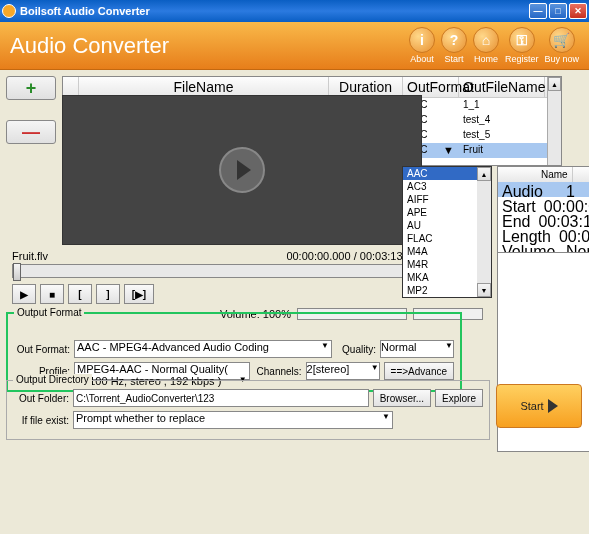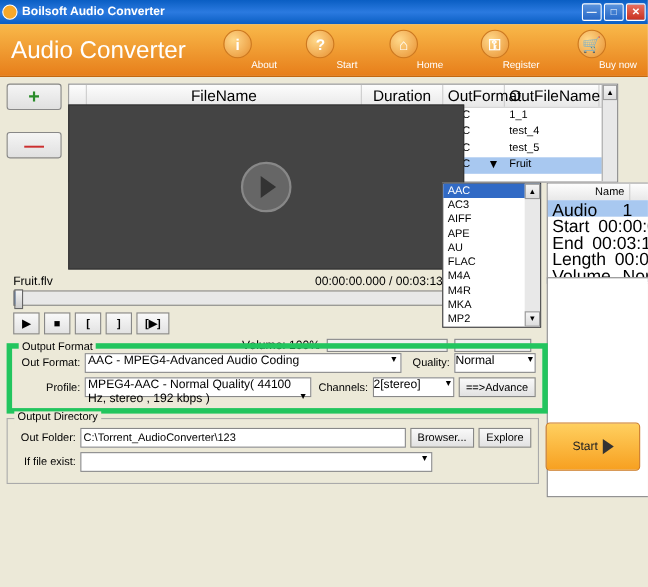--- a/index.html
+++ b/index.html
@@ -10,21 +10,21 @@
 .tb-btns { display: flex; gap: 2px; }
 .tb-btn { width: 18px; height: 16px; border: 1px solid #fff; border-radius: 2px; display: flex; align-items: center; justify-content: center; color: #fff; font-size: 9px; font-weight: bold; cursor: pointer; }
 .tb-min { background: linear-gradient(#5a93dc,#2668c7); }
 .tb-max { background: linear-gradient(#5a93dc,#2668c7); }
 .tb-close { background: linear-gradient(#e87060,#c83020); }
 .header { background: linear-gradient(to bottom, #f9b94a, #e77e1a); height: 48px; display: flex; align-items: center; padding: 0 10px; border-bottom: 1px solid #c36810; }
 .header-title { color: #fff; font-size: 22px; font-weight: normal; font-family: Arial; flex: 1; }
 .hdr-btns { display: flex; gap: 6px; }
 .hdr-btn { display: flex; flex-direction: column; align-items: center; cursor: pointer; }
 .hdr-icon { width: 26px; height: 26px; border-radius: 50%; background: radial-gradient(circle at 35% 35%, #ffd88a, #e89030); border: 1px solid #cc7820; display: flex; align-items: center; justify-content: center; color: #fff; font-size: 14px; font-weight: bold; }
-.hdr-label { color: #fff; font-size: 9px; margin-top: 1px; margin-left: 48px; }
+.hdr-label { color: #fff; font-size: 9px; margin-top: 1px; }
 .main { display: flex; padding: 6px; gap: 6px; }
 .left-btns { display: flex; flex-direction: column; gap: 20px; width: 50px; }
 .add-btn, .rem-btn { height: 24px; border: 1px solid #888; border-radius: 3px; display: flex; align-items: center; justify-content: center; font-size: 18px; font-weight: bold; cursor: pointer; }
 .add-btn { background: linear-gradient(#f5f5f5,#e0e0e0); color: #2a8c2a; }
 .rem-btn { background: linear-gradient(#f5f5f5,#e0e0e0); color: #cc3030; }
 .table-wrap { flex: 1; position: relative; }
 .file-table { background: #fff; border: 1px solid #888; width: 500px; height: 90px; overflow: hidden; position: relative; }
 .ft-head { display: flex; background: linear-gradient(#fdfdfd,#e8e8e8); border-bottom: 1px solid #ccc; }
 .ft-h { padding: 2px 4px; border-right: 1px solid #ccc; text-align: center; font-size: 14px; }
 .ft-row { display: flex; height: 15px; }
@@ -51,21 +51,21 @@
 .play-circle { width: 46px; height: 46px; border-radius: 50%; background: #666; border: 2px solid #888; display: flex; align-items: center; justify-content: center; cursor: pointer; }
 .play-tri { width: 0; height: 0; border-left: 14px solid #333; border-top: 10px solid transparent; border-bottom: 10px solid transparent; margin-left: 3px; }
 .time-row { position: absolute; top: 250px; left: 12px; width: 412px; display: flex; justify-content: space-between; font-size: 10px; }
 .slider { position: absolute; top: 264px; left: 12px; width: 412px; height: 14px; background: linear-gradient(to right, #5793e8 0%, #5793e8 1%, #e8e8e8 1%); border: 1px solid #888; }
 .slider-thumb { position: absolute; left: 0; top: -2px; width: 8px; height: 18px; background: linear-gradient(#f5f5f5,#ccc); border: 1px solid #666; cursor: pointer; }
 .controls { position: absolute; top: 284px; left: 12px; display: flex; gap: 4px; }
 .ctrl-btn { width: 24px; height: 20px; background: linear-gradient(#f9f9f9,#e2e2e2); border: 1px solid #888; display: flex; align-items: center; justify-content: center; font-size: 10px; font-weight: bold; cursor: pointer; }
 .vol-row { position: absolute; top: 286px; left: 220px; display: flex; align-items: center; gap: 6px; font-size: 10px; margin-top: 22px; }
 .vol-bar { width: 110px; height: 12px; border: 1px solid #888; background: #f0f0f0; }
 .side-box { position: absolute; top: 176px; left: 435px; width: 130px; height: 200px; background: #fff; border: 1px solid #888; }
-.out-fmt { position: absolute; top: 312px; left: 6px; width: 492px; border: 5px solid #22c55e; padding: 4px 6px 6px; }
+.out-fmt { position: absolute; top: 312px; left: 6px; width: 456px; border: 2px solid #22c55e; padding: 26px 6px 6px; }
 .out-dir { position: absolute; top: 380px; left: 6px; width: 484px; border: 1px solid #aaa; padding: 8px 6px 6px; }
 .grp-title { position: absolute; top: -7px; left: 6px; background: #ece9d8; padding: 0 3px; font-size: 10px; }
 .frm-row { display: flex; align-items: center; gap: 4px; margin-bottom: 4px; }
 .frm-label { font-size: 10px; text-align: right; }
 .frm-sel { flex: 1; height: 18px; border: 1px solid #888; background: #fff; font-size: 10px; padding: 0 2px; cursor: pointer; }
 .frm-sel-sm { width: 74px; height: 18px; border: 1px solid #888; background: #fff; font-size: 10px; cursor: pointer; }
 .frm-btn { height: 18px; padding: 0 6px; border: 1px solid #888; background: linear-gradient(#f9f9f9,#e2e2e2); font-size: 10px; cursor: pointer; }
 .frm-input { flex: 1; height: 18px; border: 1px solid #888; background: #fff; padding: 0 2px; font-size: 10px; }
 .start-btn { position: absolute; top: 384px; left: 496px; width: 86px; height: 44px; background: linear-gradient(to bottom, #ffd060, #f7a020); border: 1px solid #cc7820; border-radius: 4px; display: flex; align-items: center; justify-content: center; gap: 4px; font-size: 16px; color: #222; cursor: pointer; }
 .start-tri { width: 0; height: 0; border-left: 10px solid #333; border-top: 7px solid transparent; border-bottom: 7px solid transparent; }
@@ -260,20 +260,20 @@
 <div class="out-dir">
   <div class="grp-title">Output Directory</div>
   <div class="frm-row">
     <span class="frm-label" style="width:56px">Out Folder:</span>
     <input class="frm-input" value="C:\Torrent_AudioConverter\123" style="">
     <button class="frm-btn">Browser...</button>
     <button class="frm-btn">Explore</button>
   </div>
   <div class="frm-row">
     <span class="frm-label" style="width:56px">If file exist:</span>
-    <div class="frm-sel" style="max-width:320px"><span class="sel-arrow" style="float:right">▼</span></div>
+    <div class="frm-sel" style="max-width:320px"><span>Prompt whether to replace</span><span class="sel-arrow" style="float:right">▼</span></div>
   </div>
 </div>
 
 <div class="start-btn">
   <span>Start</span>
   <div class="start-tri"></div>
 </div>
 
 </body></html>

